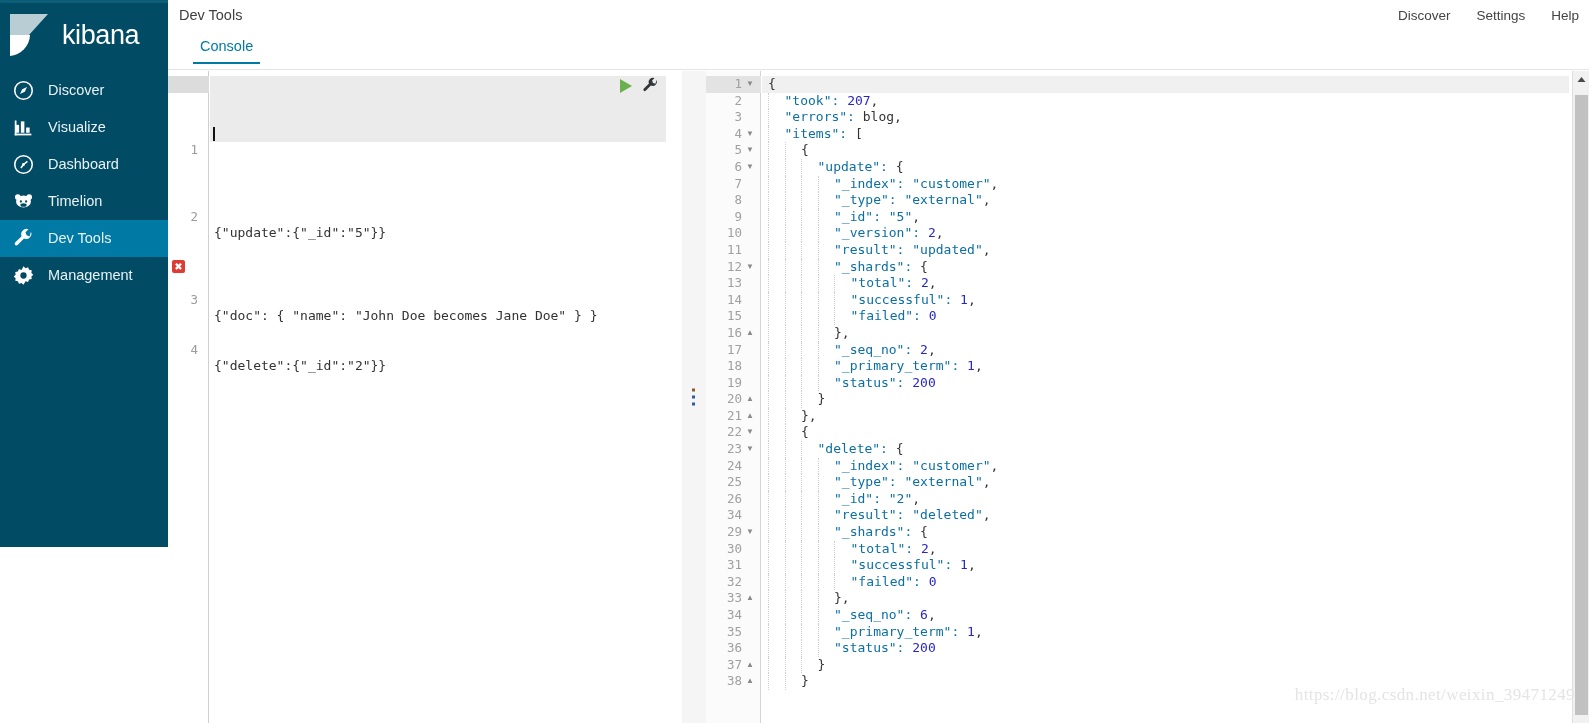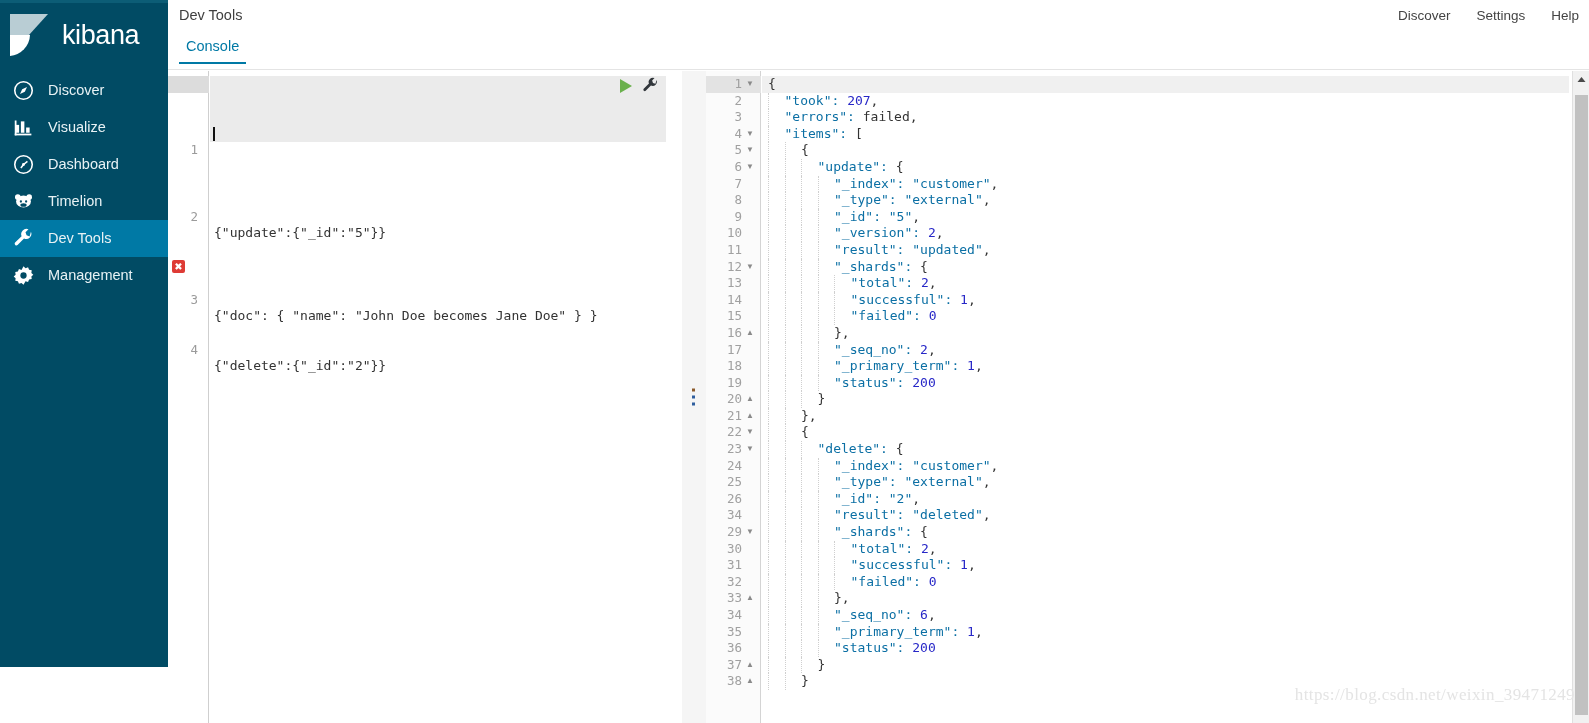--- a/index.html
+++ b/index.html
@@ -6,21 +6,21 @@
   html, body {
     width: 1589px; height: 723px;
     overflow: hidden;
     background: #ffffff;
     font-family: "Liberation Sans", sans-serif;
   }
   #app { position: relative; width: 1589px; height: 723px; display: flex; }
 
   
   #sidebar {
-    width: 168px; height: 667px;
+    width: 168px; height: 547px;
     background: #014b64;
     flex: 0 0 168px;
     position: relative;
     overflow: hidden;
   }
   #sidebar-top-rule {
     position:absolute; top:0; left:0; width:168px; height:3px; background:#0c5d76;
   }
   #logo-row {
     height: 70px; display: flex; align-items: center; padding-left: 8px;
@@ -62,21 +62,21 @@
     position: absolute; right: 10px; top: 8px;
     display: flex; gap: 26px;
   }
   .top-action { font-size: 13.5px; color: #444; cursor: pointer; }
 
   #tabs-row {
     height: 36px; position: relative;
     border-bottom: 1px solid #e4e4e4;
   }
   #tab-console {
-    position: absolute; left: 11px; top: 4px;
+    position: absolute; left: 25px; top: 4px;
     font-size: 14.5px; color: #0079a5;
     padding: 0 7px 8px 7px; cursor: pointer;
     border-bottom: 2px solid #0079a5;
   }
 
   #workspace {
     position: absolute; top: 71px; left: 0; right: 0; bottom: 0;
     display: flex;
   }
 
@@ -379,21 +379,21 @@
               <span class="res-txt" style="left: 62px;"><span class="p">{</span></span>
             </div>
             <div class="res-line">
               <span class="res-num">2</span>
               <span class="guide" style="left: 62px;"></span>
               <span class="res-txt" style="left: 78.5px;"><span class="k">"took":</span><span class="p"> </span><span class="n">207</span><span class="p">,</span></span>
             </div>
             <div class="res-line">
               <span class="res-num">3</span>
               <span class="guide" style="left: 62px;"></span>
-              <span class="res-txt" style="left: 78.5px;"><span class="k">"errors":</span><span class="p"> failed,</span></span>
+              <span class="res-txt" style="left: 78.5px;"><span class="k">"errors":</span><span class="p"> blog,</span></span>
             </div>
             <div class="res-line">
               <span class="res-num">4</span>
               <span class="fold">▼</span>
               <span class="guide" style="left: 62px;"></span>
               <span class="res-txt" style="left: 78.5px;"><span class="k">"items":</span><span class="p"> [</span></span>
             </div>
             <div class="res-line">
               <span class="res-num">5</span>
               <span class="fold">▼</span>

